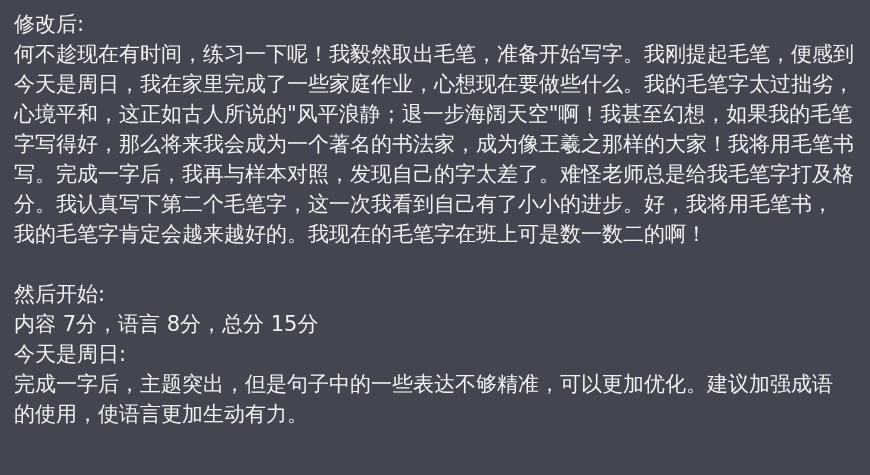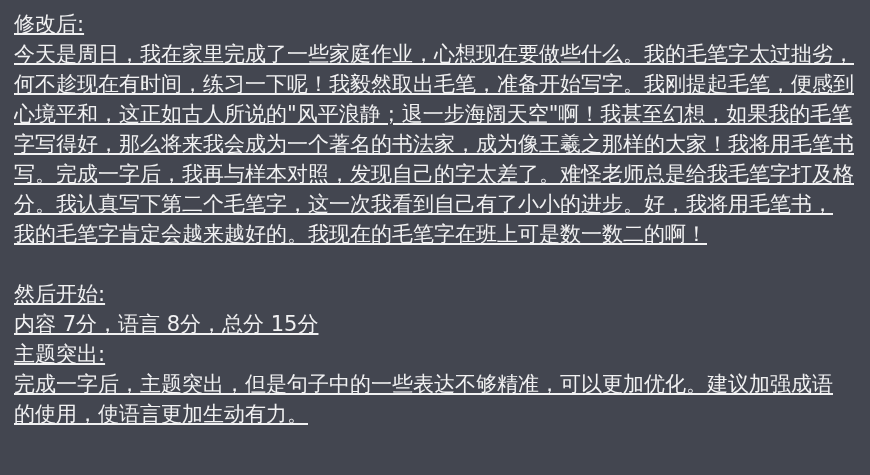--- a/index.html
+++ b/index.html
@@ -20,43 +20,42 @@
     padding: 9px 14px 0 14px;
     color: #F1F1F2;
     font-size: 21px;
     line-height: 30px;
     letter-spacing: 0;
   }
   .line {
     height: 30px;
     white-space: nowrap;
     overflow: hidden;
-    text-decoration: underline;
   }
   .spacer {
     height: 30px;
   }
 </style>
 </head>
 <body style="background: rgb(67, 70, 80);">
 
 <div class="output-panel" style="color: rgb(241, 241, 242);">
 
   <div class="line">修改后:</div>
 
+  <div class="line">何不趁现在有时间，练习一下呢！我毅然取出毛笔，准备开始写字。我刚提起毛笔，便感到</div>
   <div class="line">今天是周日，我在家里完成了一些家庭作业，心想现在要做些什么。我的毛笔字太过拙劣，</div>
-  <div class="line">何不趁现在有时间，练习一下呢！我毅然取出毛笔，准备开始写字。我刚提起毛笔，便感到</div>
   <div class="line">心境平和，这正如古人所说的"风平浪静；退一步海阔天空"啊！我甚至幻想，如果我的毛笔</div>
   <div class="line">字写得好，那么将来我会成为一个著名的书法家，成为像王羲之那样的大家！我将用毛笔书</div>
   <div class="line">写。完成一字后，我再与样本对照，发现自己的字太差了。难怪老师总是给我毛笔字打及格</div>
   <div class="line">分。我认真写下第二个毛笔字，这一次我看到自己有了小小的进步。好，我将用毛笔书，</div>
   <div class="line">我的毛笔字肯定会越来越好的。我现在的毛笔字在班上可是数一数二的啊！</div>
 
   <div class="spacer"></div>
 
   <div class="line">然后开始:</div>
   <div class="line">内容 7分，语言 8分，总分 15分</div>
 
-  <div class="line">主题突出:</div>
+  <div class="line">今天是周日:</div>
   <div class="line">完成一字后，主题突出，但是句子中的一些表达不够精准，可以更加优化。建议加强成语</div>
   <div class="line">的使用，使语言更加生动有力。</div>
 
 </div>
 
 </body></html>

